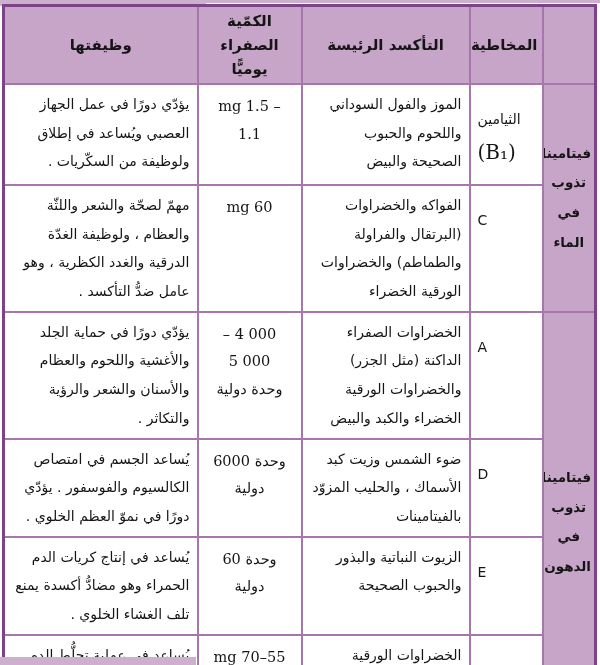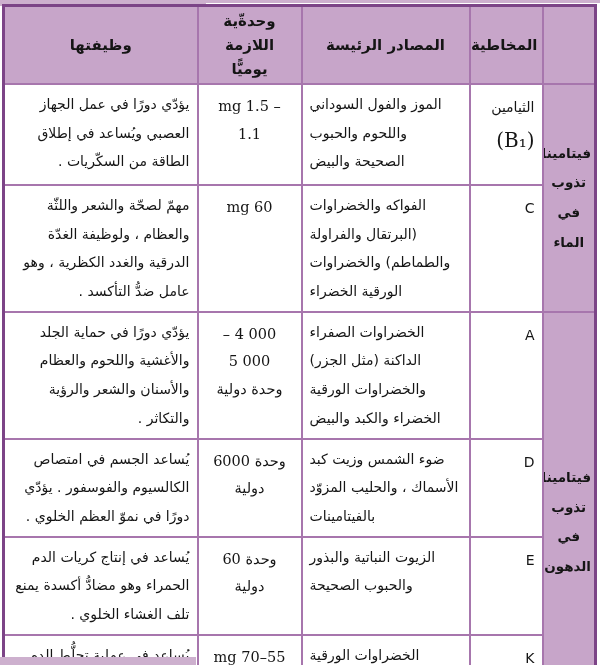--- a/index.html
+++ b/index.html
@@ -24,23 +24,23 @@
   tr.r1{height:101px;} tr.r2{height:94px;} tr.r3{height:120px;}
   tr.r4{height:95px;}  tr.r5{height:93px;}  tr.r6{height:97px;}
   th{
     background:#c7a5c9;font-weight:bold;text-align:center;vertical-align:middle;
     font-size:15px;line-height:1.6;white-space:pre-line;padding:2px 4px;
   }
   td.cat{
     background:#c7a5c9;font-weight:bold;text-align:center;vertical-align:middle;
     white-space:pre-line;line-height:2.2;font-size:13.5px;padding:2px 3px;
   }
-  td.vit{text-align:right;padding-top:9px;line-height:1.9;}
+  td.vit{text-align:left;padding-top:21px;line-height:1.9;}
   td.vit .sym{font-family:"DejaVu Serif",serif;font-size:20px;}
-  td.src{text-align:left;}
+  td.src{text-align:right;}
   td.amt{
     direction:ltr;text-align:center;white-space:pre-line;
     font-family:"DejaVu Serif",serif;font-size:14.5px;line-height:1.9;padding-top:8px;
   }
   td.fn{text-align:right;}
 </style>
 </head>
 <body>
 
 <div id="top-strip" class="strip"></div>
@@ -52,37 +52,37 @@
       <col class="w-vit">
       <col class="w-src">
       <col class="w-amt">
       <col class="w-fn">
   </colgroup>
 
   <tbody>
       <tr class="hdr">
     <th></th>
     <th>المخاطية</th>
-    <th>المصادر الرئيسة</th>
-    <th>وحدةّية اللازمة
+    <th>التأكسد الرئيسة</th>
+    <th>الكمّية الصفراء
 يوميًّا</th>
     <th>وظيفتها</th>
   </tr>
 
   <tr class="r1">
     <td class="cat" rowspan="2">فيتامينات
 تذوب في
 الماء</td>
     <td class="vit">
       <div>الثيامين</div>
       <div class="sym">(B₁)</div>
     </td>
     <td class="src">الموز والفول السوداني واللحوم والحبوب الصحيحة والبيض</td>
     <td class="amt">mg 1.5 – 1.1</td>
-    <td class="fn">يؤدّي دورًا في عمل الجهاز العصبي ويُساعد في إطلاق الطاقة من السكّريات .</td>
+    <td class="fn">يؤدّي دورًا في عمل الجهاز العصبي ويُساعد في إطلاق ولوظيفة من السكّريات .</td>
   </tr>
 
   <tr class="r2">
     <td class="vit">C</td>
     <td class="src">الفواكه والخضراوات (البرتقال والفراولة والطماطم) والخضراوات الورقية الخضراء</td>
     <td class="amt">mg 60</td>
     <td class="fn">مهمّ لصحّة والشعر واللثّة والعظام ، ولوظيفة الغدّة الدرقية والغدد الكظرية ، وهو عامل ضدُّ التأكسد .</td>
   </tr>
 
   <tr class="r3">

